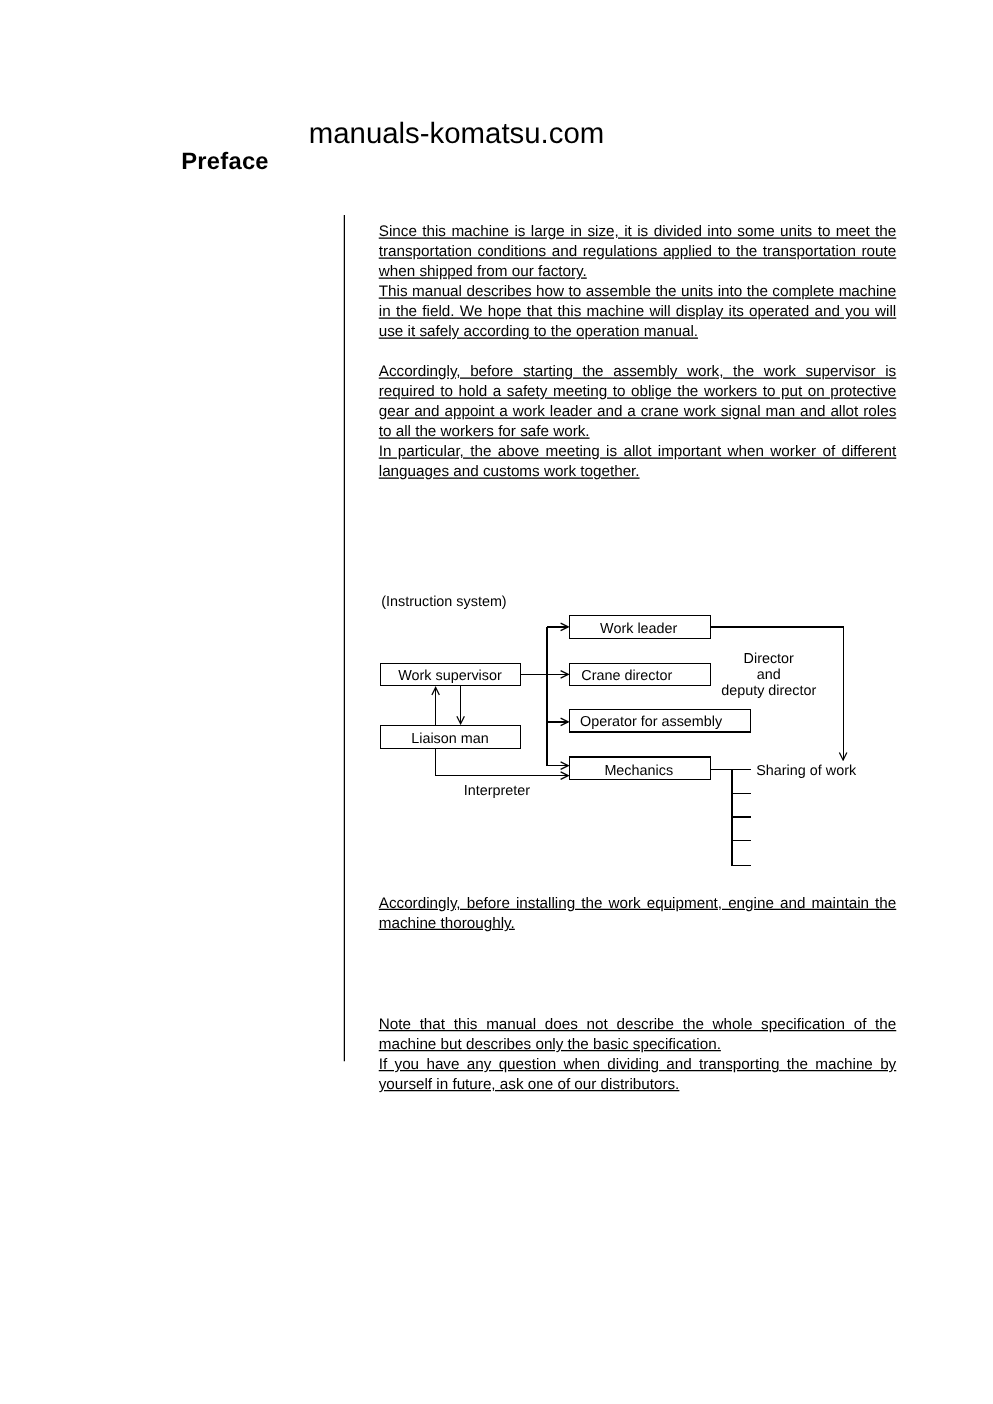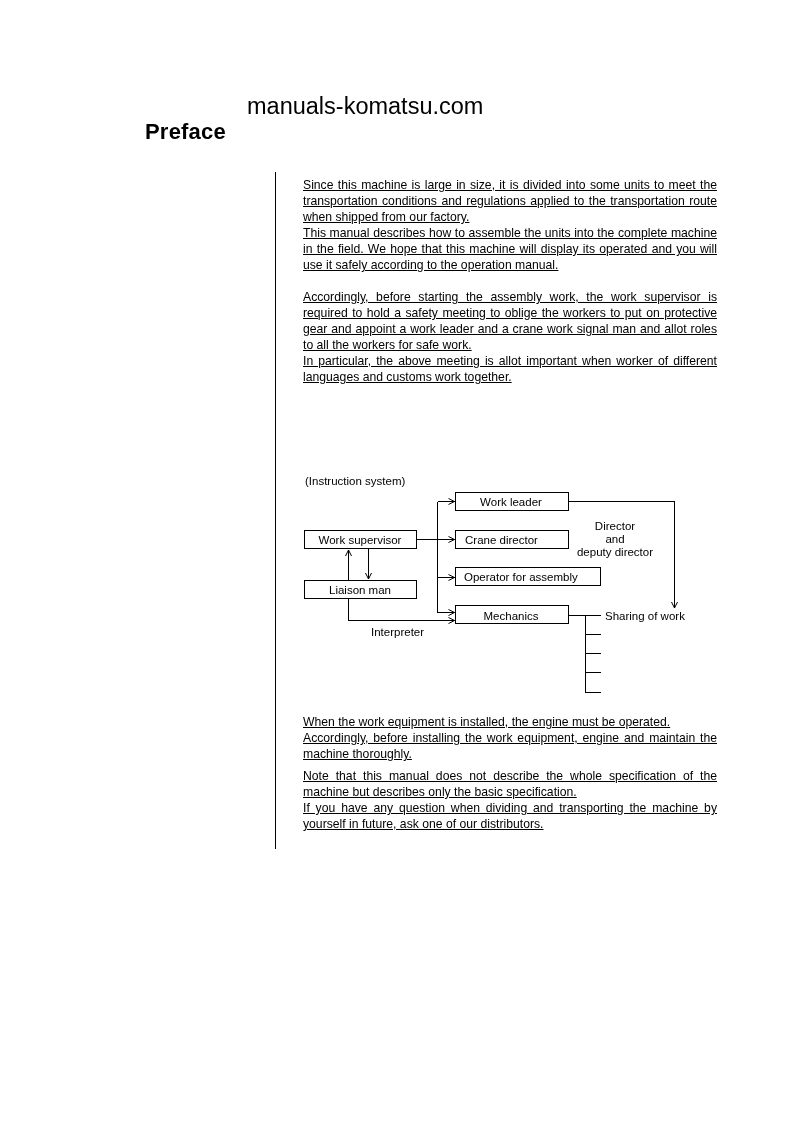--- a/index.html
+++ b/index.html
@@ -1,38 +1,38 @@
 <!DOCTYPE html>
 <html><head>
   <meta charset="utf-8">
   <style>
     html, body { margin: 0; padding: 0; background: #ffffff; }
     body { width: 794px; height: 1123px; position: relative; overflow: hidden; color: #000; }
     .section-title {
       position: absolute; left: 145px; top: 119px;
-      font-family: "Liberation Sans", sans-serif; font-weight: bold; font-size: 22px;
+      font-family: "Liberation Sans", sans-serif; font-weight: bold; font-size: 19px;
       letter-spacing: 0.2px;
     }
     .watermark {
       position: absolute; left: 247px; top: 93px;
       font-family: "Liberation Sans", sans-serif; font-size: 23.5px;
     }
     .rule {
       position: absolute; left: 275px; top: 172px; width: 1px; height: 677px; background: #000;
     }
     .body-text {
       position: absolute; left: 303px; width: 414px;
       font-family: "Liberation Sans", sans-serif; font-size: 12.2px; line-height: 16px;
       text-align: justify; text-align-last: left;
     }
     .body-text p { margin: 0; text-decoration: underline; }
     .block1 { top: 177px; }
     .block2 { top: 289px; }
     .block3 { top: 714px; }
-    .block4 { top: 768px; }
+    .block4 { top: 811px; }
     .diagram { position: absolute; left: 0; top: 0; width: 794px; height: 1123px; pointer-events: none; }
     .diagram text { font-family: "Liberation Sans", sans-serif; font-size: 11.5px; fill: #000; }
     .box-label { text-anchor: middle; }
   </style>
 </head>
 <body>
 
 <div class="section-title">Preface</div>
 <div class="watermark">manuals-komatsu.com</div>
 
@@ -96,20 +96,19 @@
 
   <text class="box-label" x="615" y="530">Director</text>
   <text class="box-label" x="615" y="543">and</text>
   <text class="box-label" x="615" y="556">deputy director</text>
 
   <text x="371" y="636">Interpreter</text>
   <text x="605" y="620">Sharing of work</text>
 </svg>
 
 <div class="body-text block3">
-  <p>When the work equipment is installed, the engine must be operated.</p>
   <p>Accordingly, before installing the work equipment, engine and maintain the machine thoroughly.</p>
 </div>
 
 <div class="body-text block4">
   <p>Note that this manual does not describe the whole specification of the machine but describes only the basic specification.</p>
   <p>If you have any question when dividing and transporting the machine by yourself in future, ask one of our distributors.</p>
 </div>
 
 </body></html>

